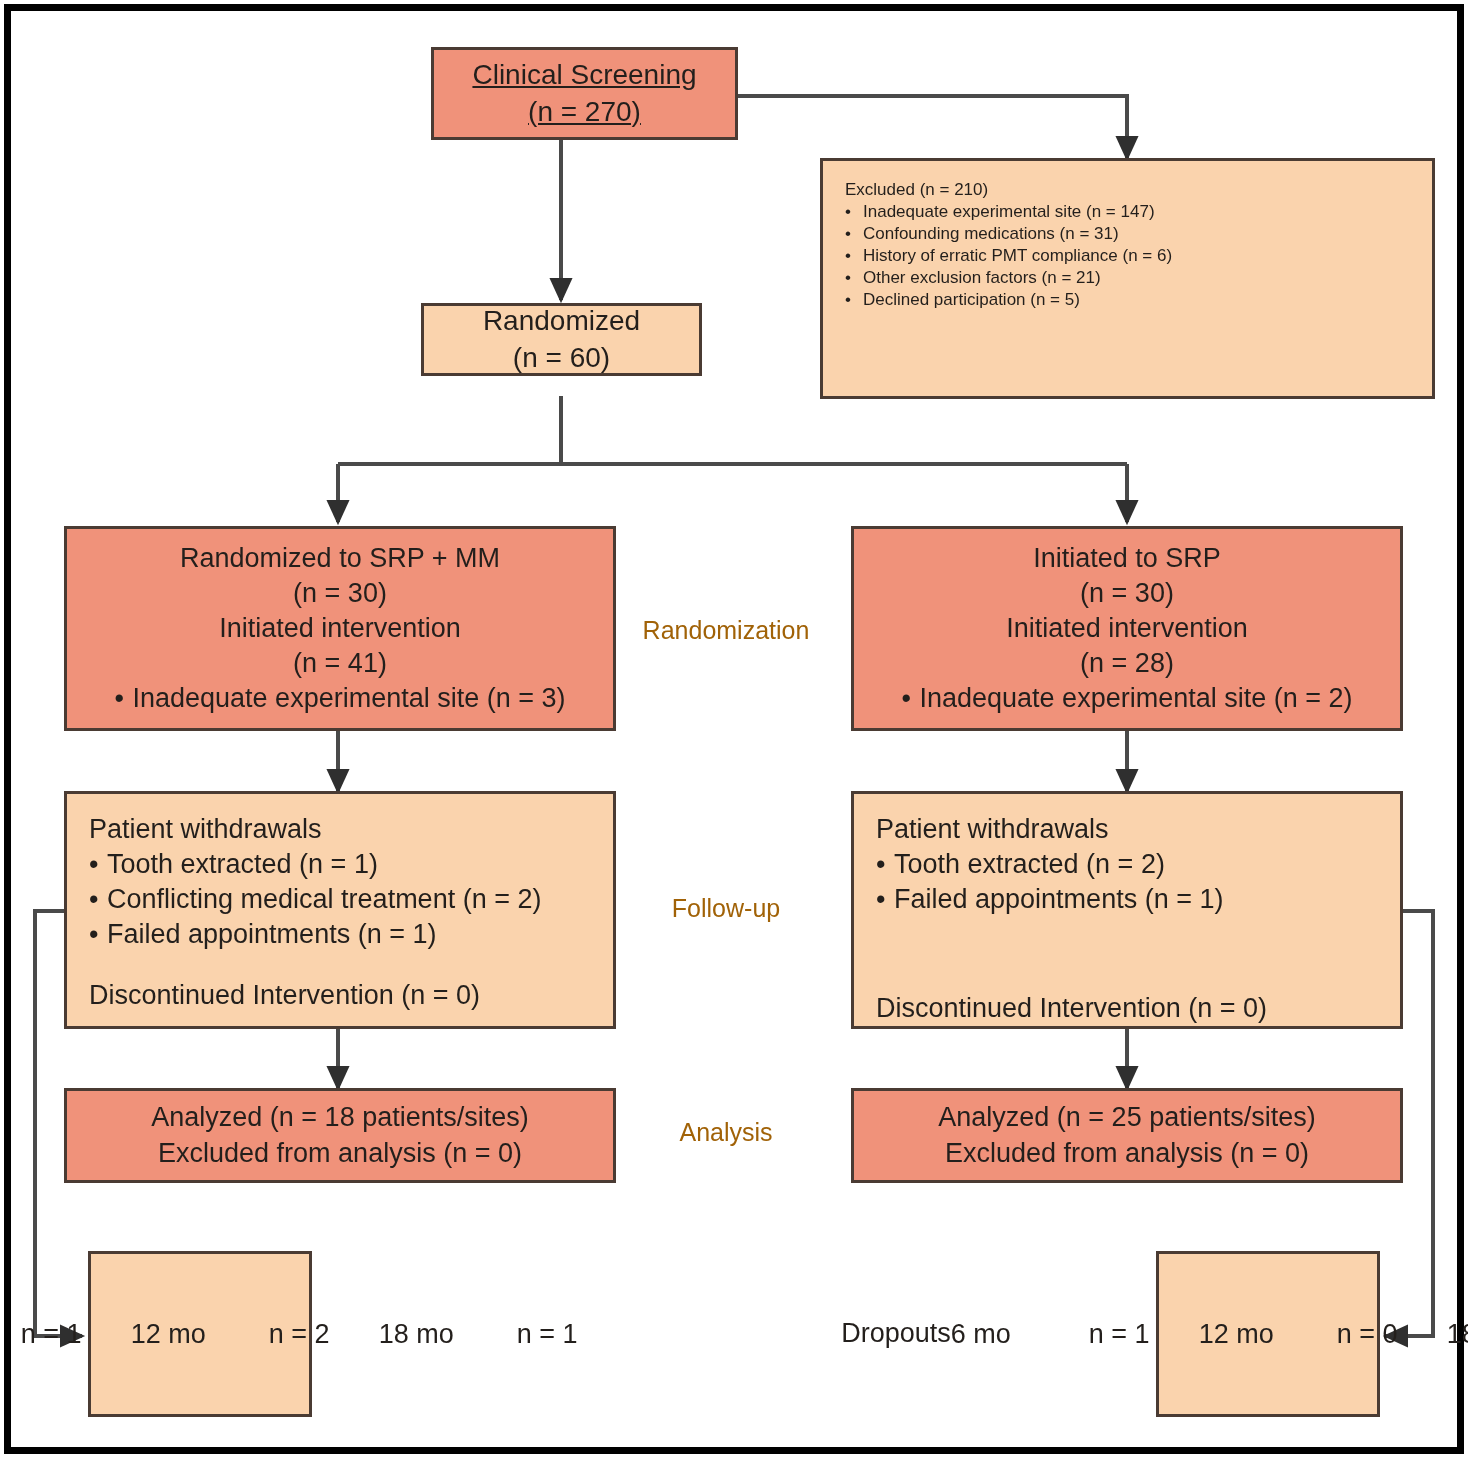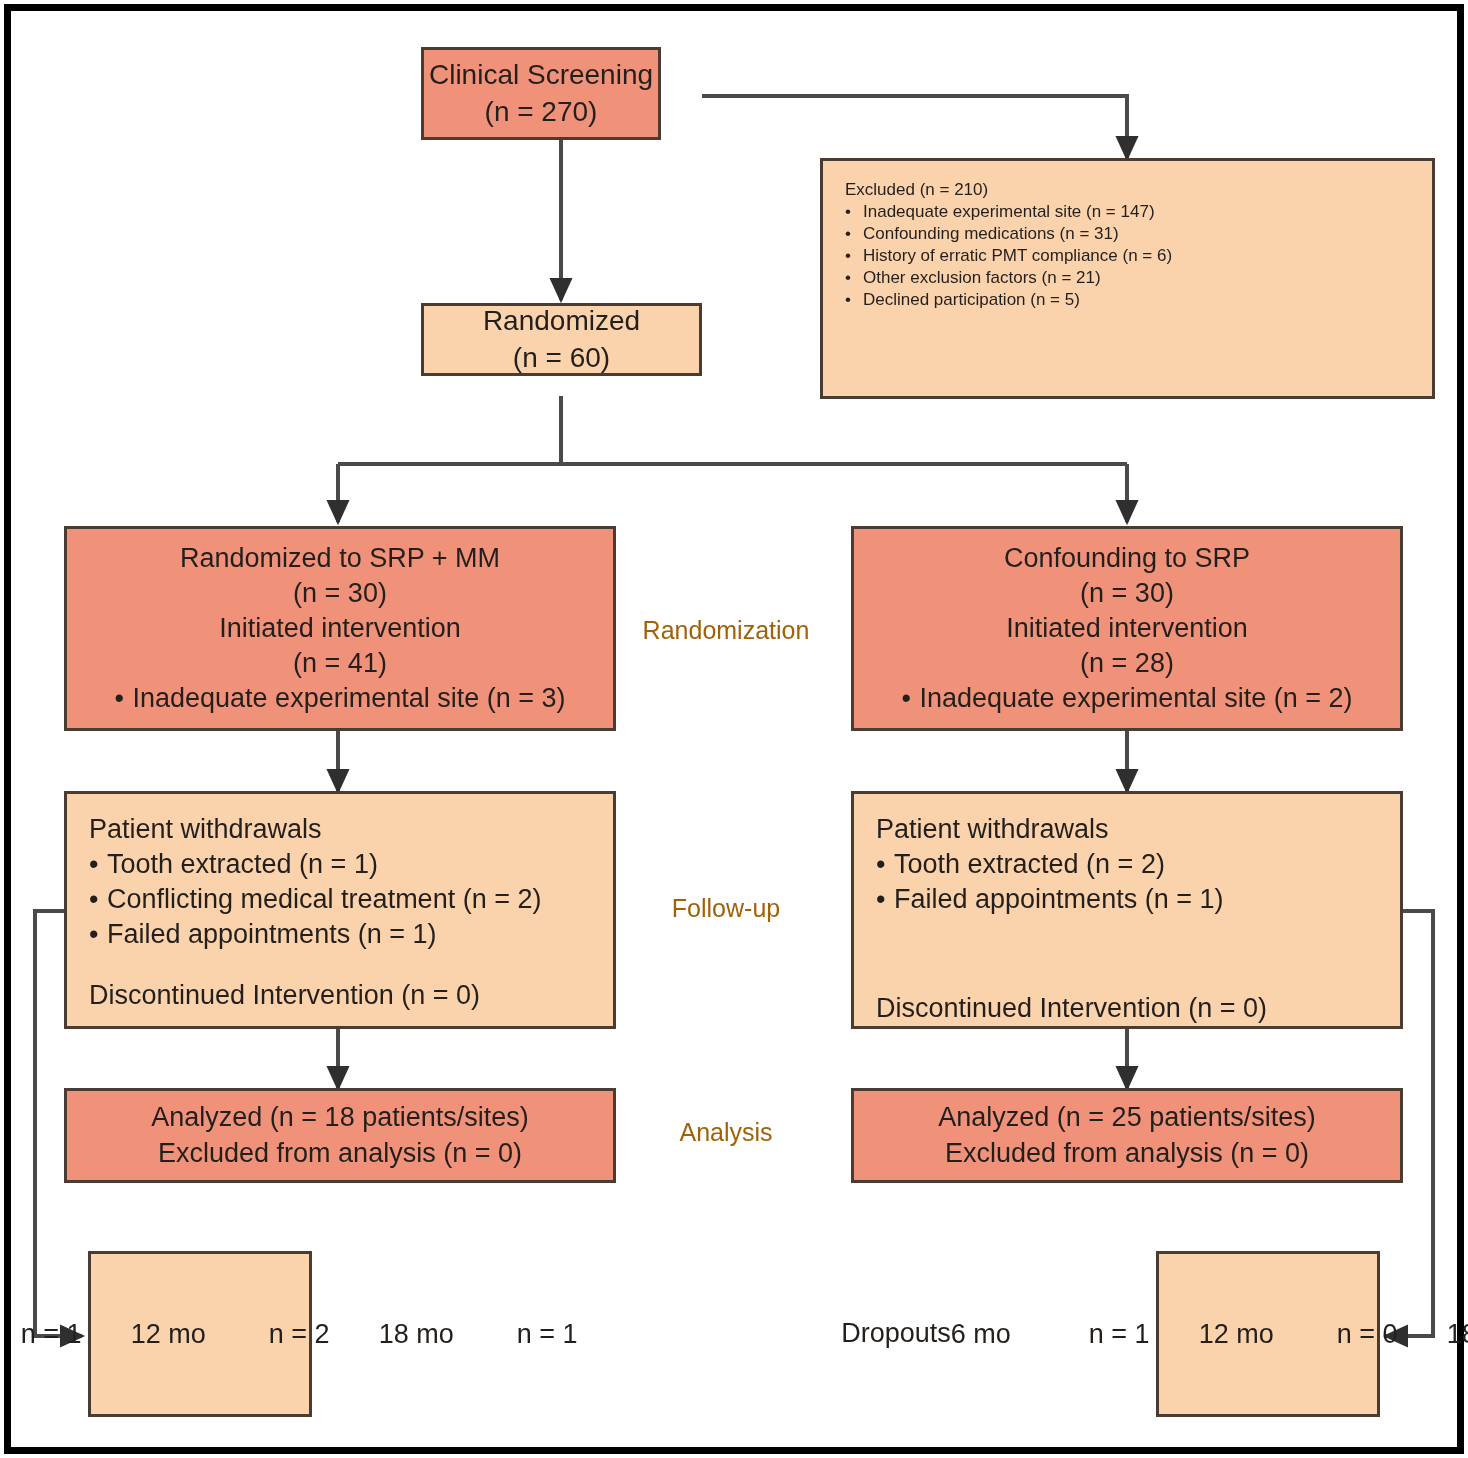--- a/index.html
+++ b/index.html
@@ -125,21 +125,21 @@
       <path d="M 65 911 L 35 911 L 35 1336 L 82 1336" marker-end="url(#arrow)"></path>
 
       <path d="M 1402 911 L 1433 911 L 1433 1336 L 1386 1336" marker-end="url(#arrow)"></path>
     </g>
   </svg>
 
   <div class="stage-label" style="left:621px;top:616px;width:210px;">Randomization</div>
   <div class="stage-label" style="left:621px;top:894px;width:210px;">Follow-up</div>
   <div class="stage-label" style="left:621px;top:1118px;width:210px;">Analysis</div>
 
-  <div class="node dark" style="left:421px;top:47px;width:240px;height:93px;">
+  <div class="node dark" style="left:431px;top:47px;width:307px;height:93px;text-decoration:underline;">
     <div class="pad-c ctr" style="font-size:28px;">
       <div class="line">Clinical Screening</div>
       <div class="line">(n = 270)</div>
     </div>
   </div>
 
   <div class="node light" style="left:820px;top:158px;width:615px;height:241px;">
     <div class="pad-l lft" style="font-size:17px;">
       <div class="line">Excluded (n = 210)</div>
       <div class="bullet-row">
@@ -180,21 +180,21 @@
       <div class="line">(n = 41)</div>
       <div class="bullet-row">
         <span class="bullet-dot">•</span>
         <span>Inadequate experimental site (n = 3)</span>
       </div>
     </div>
   </div>
 
   <div class="node dark" style="left:851px;top:526px;width:552px;height:205px;">
     <div class="pad-c ctr" style="font-size:27px;">
-      <div class="line">Confounding to SRP</div>
+      <div class="line">Initiated to SRP</div>
       <div class="line">(n = 30)</div>
       <div class="line">Initiated intervention</div>
       <div class="line">(n = 28)</div>
       <div class="bullet-row">
         <span class="bullet-dot">•</span>
         <span>Inadequate experimental site (n = 2)</span>
       </div>
     </div>
   </div>
 

